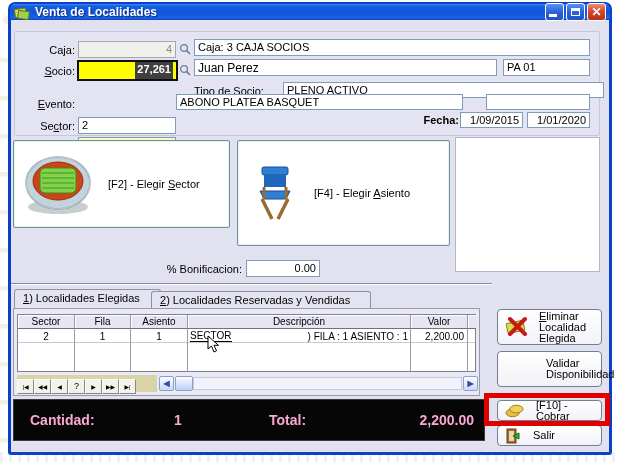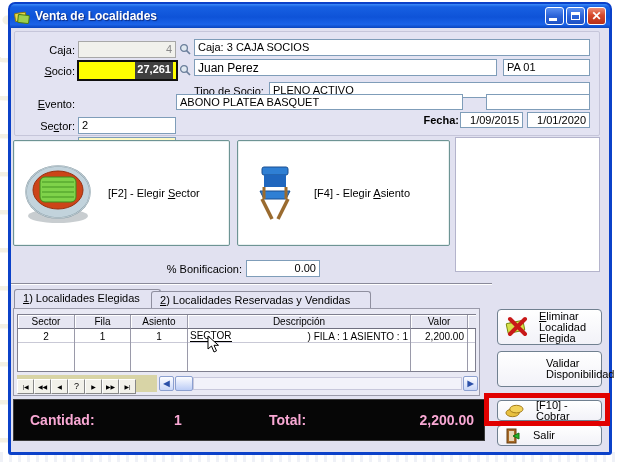--- a/index.html
+++ b/index.html
@@ -10,21 +10,21 @@
   
   .wm-left { position:absolute; left:0; top:0; width:14px; height:462px; opacity:.5;
     background:repeating-radial-gradient(circle at 7px 20px, #e9e3c8 0 4px, transparent 5px 38px); }
   .wm-bottom { position:absolute; left:0; top:452px; width:618px; height:10px; opacity:.5;
     background:repeating-linear-gradient(90deg, #dfe3ef 0 3px, transparent 3px 9px); }
 
   
   .window { position:absolute; left:8px; top:2px; width:604px; height:453px;
     border:3px solid #0B41C9; border-radius:7px 7px 3px 3px; background:#E1E1F0; }
   .titlebar { position:absolute; left:-1px; top:-1px; width:600px; height:16px;
-    border-radius:5px 5px 0 0; padding:12px 4px; display:flex; align-items:center;
+    border-radius:5px 5px 0 0; padding:4px 4px; display:flex; align-items:center;
     background:linear-gradient(180deg,#3C8CF8 0%,#1760E2 12%,#0E53D8 55%,#1B63E8 85%,#0A45BE 100%); }
   .title-text { color:#fff; font-size:12px; font-weight:bold; margin-left:5px;
     text-shadow:1px 1px 1px #0a2a80; flex:1; }
   .tb-btn { width:19px; height:18px; border:1px solid #fff; border-radius:3px; margin-left:2px;
     position:relative; display:flex; align-items:center; justify-content:center;
     background:linear-gradient(180deg,#5A8FF2 0%,#2B63D8 50%,#1E51C4 100%); }
   .tb-btn.close { background:linear-gradient(180deg,#EE8D75 0%,#D6492C 45%,#B83018 100%);
     color:#fff; font-size:12px; font-weight:bold; }
   .glyph-min { position:absolute; left:3px; bottom:3px; width:8px; height:3px; background:#fff; }
   .glyph-max { width:9px; height:8px; border:1px solid #fff; border-top:3px solid #fff; }
@@ -125,39 +125,39 @@
     <div class="abs lbl r" style="left:8px;top:38px;width:56px;"><span></span><span class="hot">S</span><span>ocio:</span></div>
     <div class="abs field focus r" style="left:66px;top:33px;width:101px;height:21px;"><span class="sel">27,261</span></div>
     <svg class="abs" style="left:168px;top:37px;" width="12" height="12" viewBox="0 0 12 12">
       <circle cx="5" cy="5" r="3.4" fill="#dfe8f0" stroke="#6b7f9b" stroke-width="1.3"></circle>
         <line x1="7.6" y1="7.6" x2="11" y2="11" stroke="#6b7f9b" stroke-width="1.6"></line>
     </svg>
     <div class="abs field" style="left:183px;top:32px;width:303px;height:17px;font-size:12px;">Juan Perez</div>
     <div class="abs field" style="left:492px;top:32px;width:87px;height:17px;">PA 01</div>
 
     <div class="abs lbl" style="left:183px;top:58px;">Tipo de Socio:</div>
-    <div class="abs field" style="left:258px;top:55px;width:321px;height:16px;">PLENO ACTIVO</div>
+    <div class="abs field" style="left:272px;top:55px;width:321px;height:16px;">PLENO ACTIVO</div>
 
     <div class="abs lbl r" style="left:8px;top:71px;width:56px;"><span></span><span class="hot">E</span><span>vento:</span></div>
     <div class="abs field paleyellow r" style="left:67px;top:67px;width:98px;height:18px;">1,008</div>
     <svg class="abs" style="left:168px;top:70px;" width="12" height="12" viewBox="0 0 12 12">
       <circle cx="5" cy="5" r="3.4" fill="#dfe8f0" stroke="#6b7f9b" stroke-width="1.3"></circle>
         <line x1="7.6" y1="7.6" x2="11" y2="11" stroke="#6b7f9b" stroke-width="1.6"></line>
     </svg>
     <div class="abs field" style="left:165px;top:67px;width:287px;height:16px;">ABONO PLATEA BASQUET</div>
     <div class="abs field" style="left:475px;top:67px;width:104px;height:16px;"></div>
 
     <div class="abs lbl r" style="left:400px;top:87px;width:48px;font-weight:bold;">Fecha:</div>
     <div class="abs field r" style="left:449px;top:85px;width:63px;height:16px;">1/09/2015</div>
     <div class="abs field r" style="left:516px;top:85px;width:63px;height:16px;">1/01/2020</div>
 
     <div class="abs lbl r" style="left:8px;top:93px;width:56px;"><span>Se</span><span class="hot">c</span><span>tor:</span></div>
     <div class="abs field" style="left:67px;top:90px;width:98px;height:17px;">2</div>
 
-    <div class="abs bigbtn" style="left:2px;top:113px;width:217px;height:106px;">
+    <div class="abs bigbtn" style="left:2px;top:113px;width:217px;height:88px;">
       <svg width="72" height="66" viewBox="0 0 72 66" style="margin-left:8px;">
         <ellipse cx="36" cy="56" rx="30" ry="7" fill="#9aa4aa" opacity=".55"></ellipse>
         <ellipse cx="36" cy="32" rx="32" ry="26" fill="#C2D3DC" stroke="#7e96a2" stroke-width="1.5"></ellipse>
         <ellipse cx="36" cy="30" rx="25" ry="19" fill="#CC4418" stroke="#993010"></ellipse>
         <rect x="18" y="17" width="36" height="25" rx="5" fill="#7FD24A" stroke="#3f8a1a"></rect>
         <g stroke="#57a82e" stroke-width="1.4">
           <line x1="20" y1="22" x2="52" y2="22"></line>
             <line x1="20" y1="27" x2="52" y2="27"></line>
           <line x1="20" y1="32" x2="52" y2="32"></line>
             <line x1="20" y1="37" x2="52" y2="37"></line>

